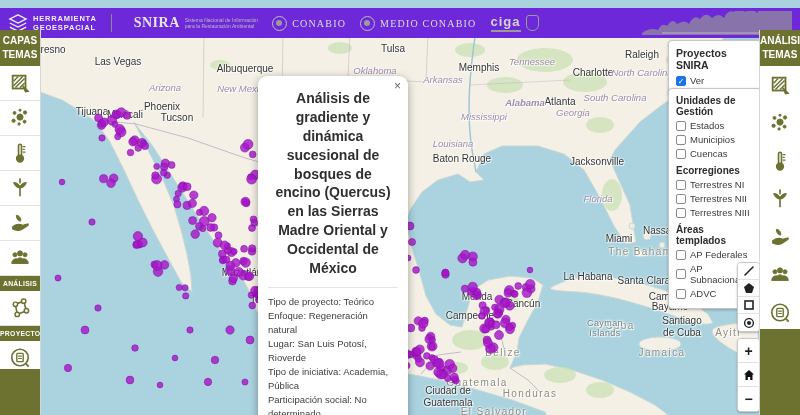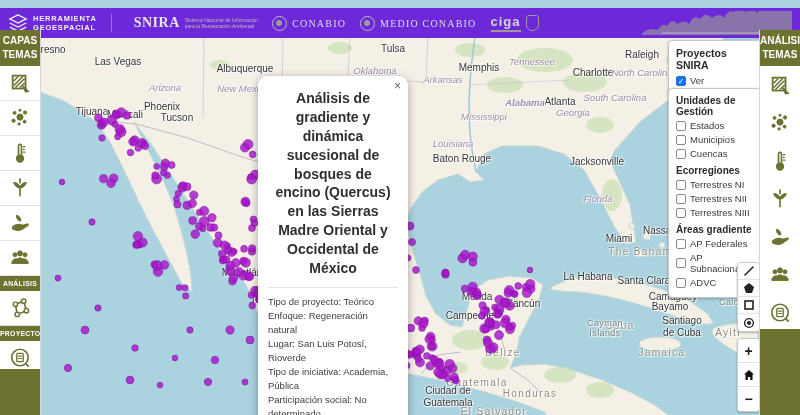--- a/index.html
+++ b/index.html
@@ -751,21 +751,21 @@
           <span class="lbl">Terrestres NI</span>
         </div>
         <div class="chkrow">
           <span class="cb"></span>
           <span class="lbl">Terrestres NII</span>
         </div>
         <div class="chkrow">
           <span class="cb"></span>
           <span class="lbl">Terrestres NIII</span>
         </div>
-        <div class="sec-title">Áreas gradiente</div>
+        <div class="sec-title">Áreas templados</div>
         <div class="chkrow">
           <span class="cb"></span>
           <span class="lbl">AP Federales</span>
         </div>
         <div class="chkrow">
           <span class="cb"></span>
           <span class="lbl">AP Subnacionales</span>
         </div>
         <div class="chkrow">
           <span class="cb"></span>

